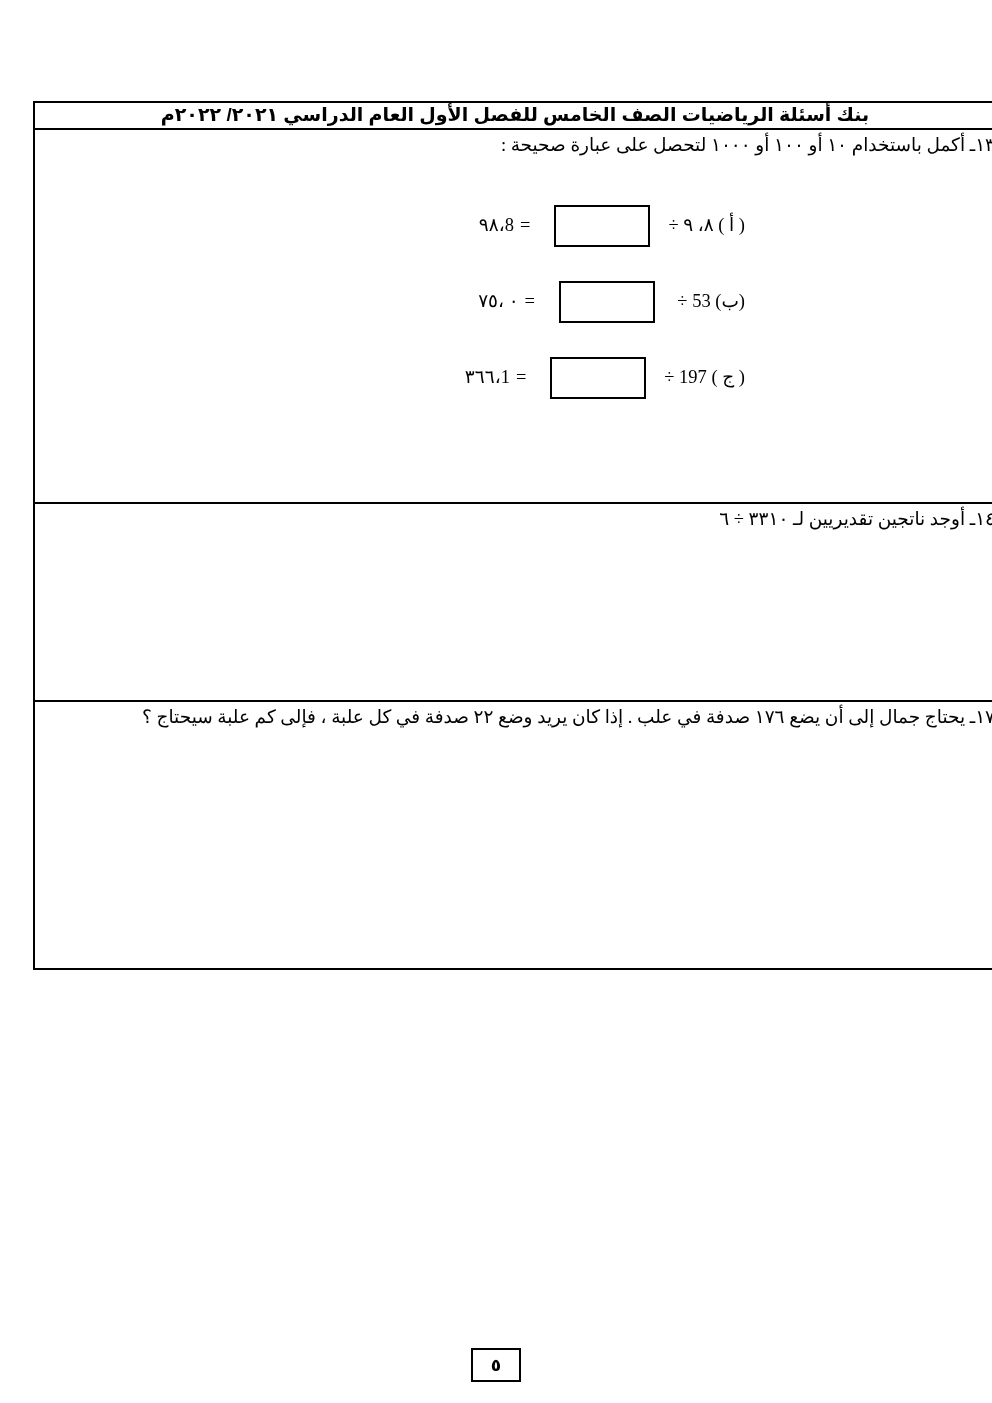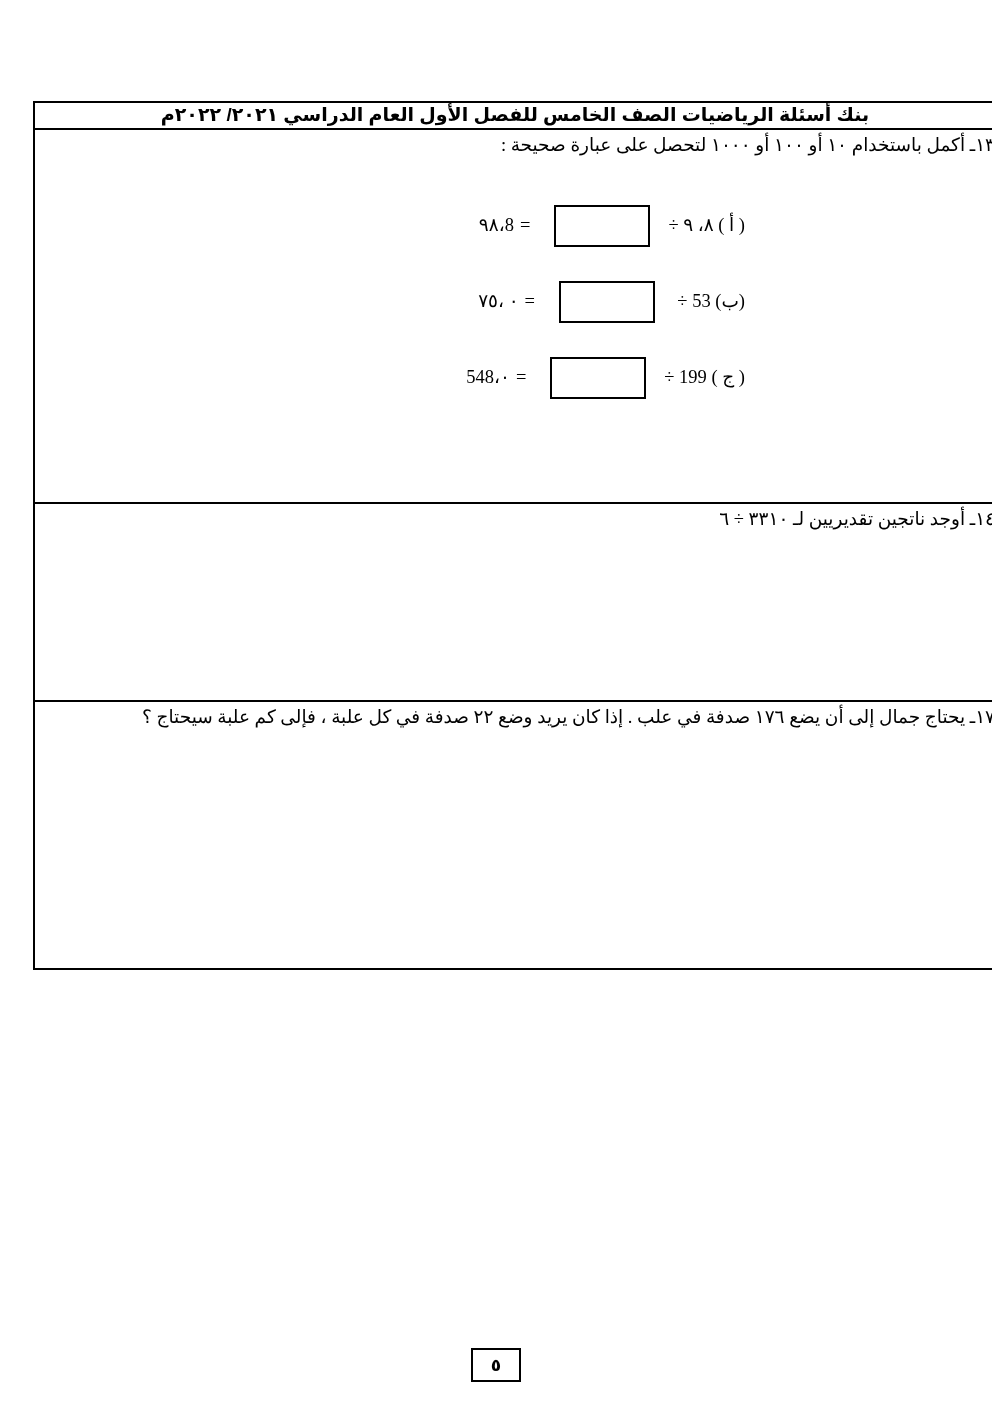--- a/index.html
+++ b/index.html
@@ -130,24 +130,24 @@
               <span class="eq-eq">=</span>
               <span class="eq-result">8،٩٨</span>
             </div>
             <div class="eq-row">
               <span class="eq-label">(ب) 53 ÷</span>
               <span class="eq-box"></span>
               <span class="eq-eq">=</span>
               <span class="eq-result">٠ ،٧٥</span>
             </div>
             <div class="eq-row">
-              <span class="eq-label">( ج ) 199 ÷</span>
+              <span class="eq-label">( ج ) 197 ÷</span>
               <span class="eq-box"></span>
               <span class="eq-eq">=</span>
-              <span class="eq-result">٠،548</span>
+              <span class="eq-result">1،٣٦٦</span>
             </div>
           </div>
         </td>
       </tr>
       <tr>
         <td class="q-cell q14">
           <span class="q-text">١٤ـ أوجد ناتجين تقديريين  لـ   ٣٣١٠ ÷ ٦</span>
         </td>
       </tr>
       <tr>

